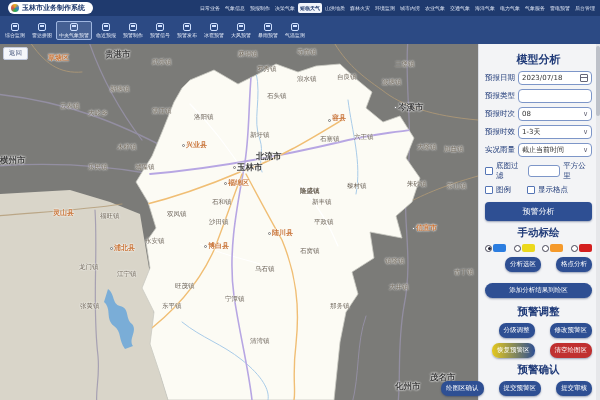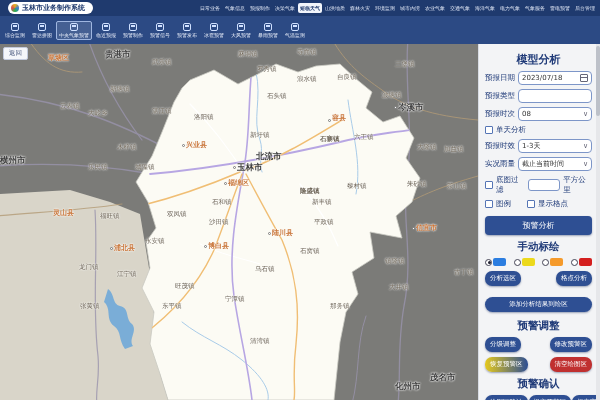--- a/index.html
+++ b/index.html
@@ -68,21 +68,21 @@
   .chk { width:8px; height:8px; border:1px solid #5575b5; border-radius:1px; background:#fff;
     flex:0 0 auto; cursor:pointer; }
   .mini-input { width:34px; height:12px; border:1px solid #7d96c8; border-radius:3px; background:#fff; }
   .btn { background:linear-gradient(#3a5fa8,#27458а); background:#2e4f93; color:#fff; border:none;
     border-radius:7px; font-size:6.5px; padding:3px 5px; cursor:pointer;
     font-family:inherit; box-shadow:0 1px 2px rgba(20,40,90,.4); white-space:nowrap; }
   .btn.wide { width:100%; border-radius:8px; }
   .btn.yellow { background:linear-gradient(90deg,#e4c81e,#2e4f93); }
   .btn.red { background:#c03030; }
   #analyze-btn { width:100%; font-size:8px; padding:4px 0; border-radius:4px; margin:1px 0 2px; }
-  .btnrow { display:flex; justify-content:space-between; gap:1px; margin-bottom:5px; }
+  .btnrow { display:flex; justify-content:flex-end; gap:15px; margin-bottom:5px; }
   .radios { display:flex; justify-content:space-between; align-items:center; margin-bottom:5px; }
   .radio-item { display:flex; align-items:center; gap:1px; }
   .rdot { width:7px; height:7px; border:1px solid #445; border-radius:50%; background:#fff; position:relative; }
   .rdot.on::after { content:""; position:absolute; left:1.5px; top:1.5px; width:3px; height:3px;
     border-radius:50%; background:#223; }
   .swatch { width:13px; height:8px; border-radius:2px; display:inline-block; }
 </style>
 </head>
 <body>
 
@@ -301,27 +301,27 @@
         </div>
         <div class="map-label town" style="left: 257px; top: 22px;">
           <span>罗秀镇</span>
         </div>
         <div class="map-label town" style="left: 297px; top: 32px;">
           <span>浪水镇</span>
         </div>
         <div class="map-label town" style="left: 337px; top: 30px; justify-content: flex-end;">
           <span>自良镇</span>
         </div>
-        <div class="map-label town" style="left: 382px; top: 48px;">
+        <div class="map-label town" style="left: 382px; top: 35px;">
           <span>波塘镇</span>
         </div>
         <div class="map-label town" style="left: 267px; top: 49px;">
           <span>石头镇</span>
         </div>
-        <div class="map-label town" style="left: 320px; top: 92px; font-weight: bold;">
+        <div class="map-label town" style="left: 320px; top: 92px;">
           <span>石寨镇</span>
         </div>
         <div class="map-label town" style="left: 354px; top: 90px;">
           <span>六王镇</span>
         </div>
         <div class="map-label town" style="left: 417px; top: 100px;">
           <span>大隆镇</span>
         </div>
         <div class="map-label town" style="left: 444px; top: 102px;">
           <span>加益镇</span>
@@ -421,24 +421,20 @@
     </div>
 
     <div class="frow">
       <span class="flabel">预报时次</span>
       <div class="control">
         <span class="val">08</span>
         <span class="chev">∨</span>
       </div>
     </div>
 
-    <div class="chkrow">
-      <span class="chk"></span>
-      <span>单天分析</span>
-    </div>
 
     <div class="frow">
       <span class="flabel">预报时效</span>
       <div class="control">
         <span class="val">1-3天</span>
         <span class="chev">∨</span>
       </div>
     </div>
 
     <div class="frow">

